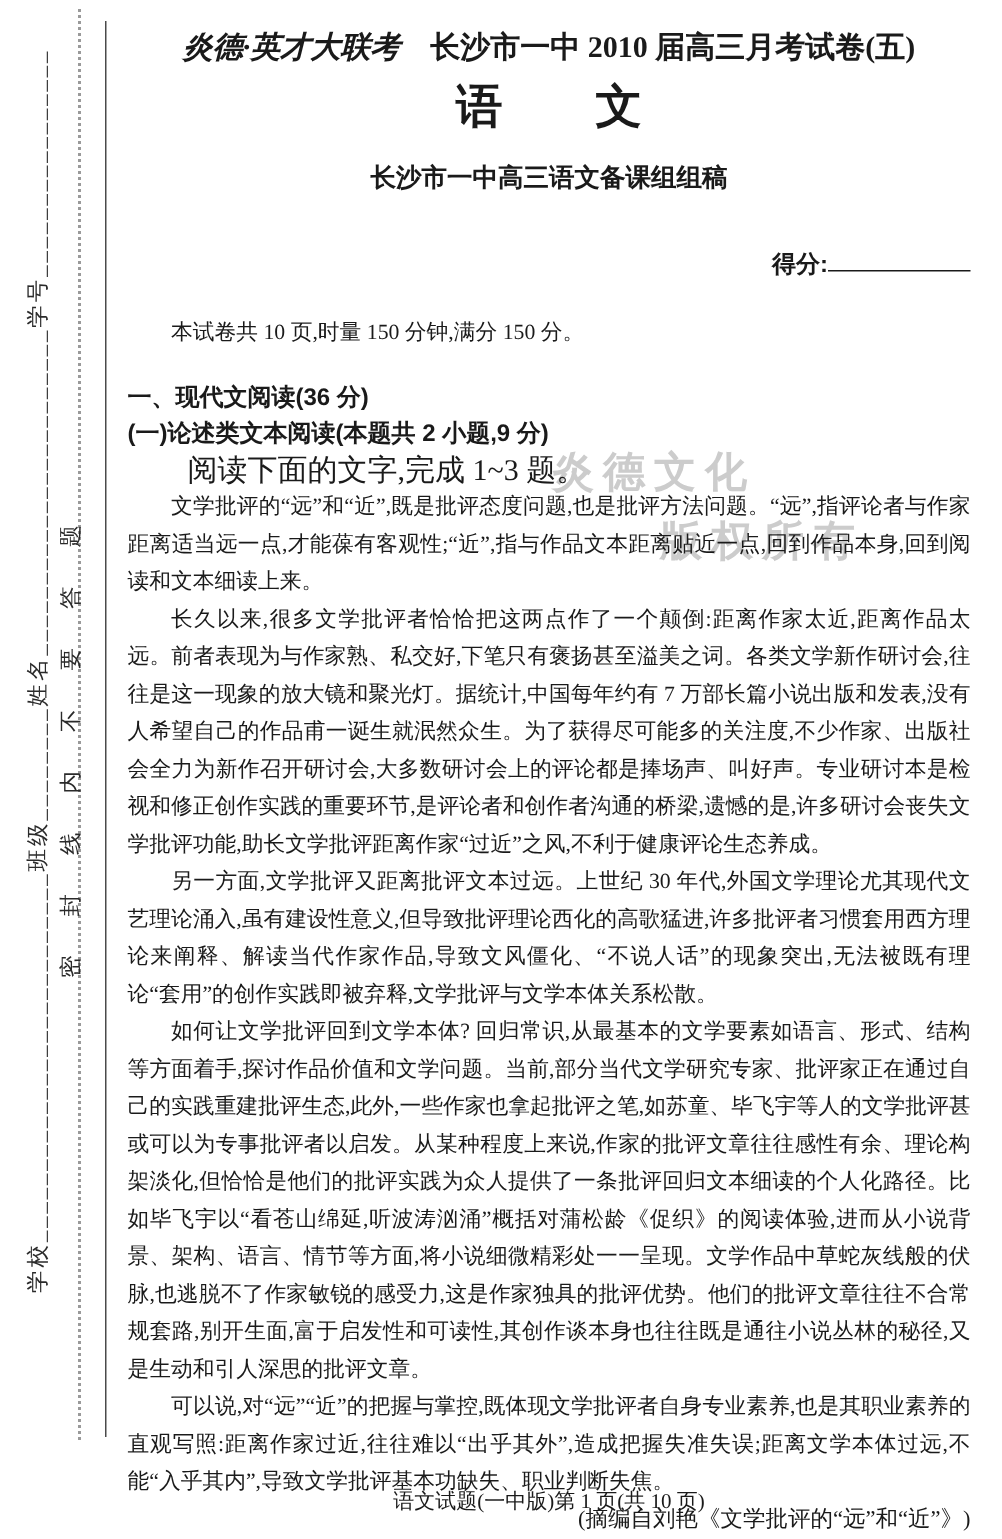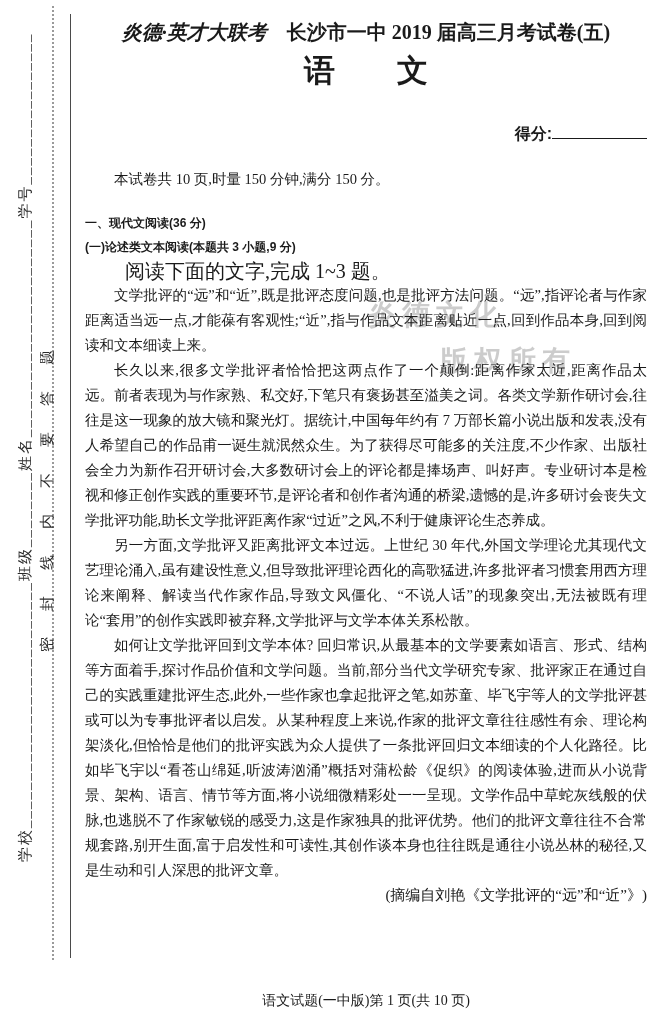--- a/index.html
+++ b/index.html
@@ -78,21 +78,21 @@
   }
   .score-blank {
     display: inline-block; width: 95px; height: 16px;
     border-bottom: 1px solid #1a1a1a; vertical-align: baseline;
   }
   .notice {
     margin: 22px 0 0 0; text-indent: 2em;
     font-size: 14.5px; line-height: 24px;
   }
   h2.sec, h3.part {
-    margin: 0; font-size: 12px; line-height: 24px; font-weight: bold;
+    margin: 0; font-size: 16px; line-height: 24px; font-weight: bold;
     font-family: "Liberation Sans", sans-serif;
   }
   h2.sec { margin-top: 20px; }
   .instruction {
     margin: 0; text-indent: 2em;
     font-size: 20px; line-height: 24px;
   }
   p.body {
     margin: 0; text-indent: 2em; text-align: justify;
     font-size: 14.5px; line-height: 25px;
@@ -116,36 +116,38 @@
     <div class="wm2">版权所有</div>
   </div>
 
   <div class="dotted-line"></div>
   <div class="solid-line"></div>
   <div class="fields-rot">学校__________________________班级________姓名_______________________学号________________</div>
   <div class="seal-rot">密封线内不要答题</div>
 
   <div class="content">
 
-    <div class="header-line"><span class="brand">炎德·英才大联考</span><span>长沙市一中 2019 届高三月考试卷(五)</span></div>
+    <div class="header-line"><span class="brand">炎德·英才大联考</span><span>长沙市一中 2010 届高三月考试卷(五)</span></div>
 
     <div class="subject">语　　文</div>
 
+    <div class="subtitle">长沙市一中高三语文备课组组稿</div>
 
     <div class="score-row"><span>得分:</span><span class="score-blank"></span></div>
 
     <p class="notice">本试卷共 10 页,时量 150 分钟,满分 150 分。</p>
 
     <h2 class="sec">一、现代文阅读(36 分)</h2>
-    <h3 class="part">(一)论述类文本阅读(本题共 3 小题,9 分)</h3>
+    <h3 class="part">(一)论述类文本阅读(本题共 2 小题,9 分)</h3>
     <p class="instruction">阅读下面的文字,完成 1~3 题。</p>
 
     <p class="body">文学批评的“远”和“近”,既是批评态度问题,也是批评方法问题。“远”,指评论者与作家距离适当远一点,才能葆有客观性;“近”,指与作品文本距离贴近一点,回到作品本身,回到阅读和文本细读上来。</p>
     <p class="body">长久以来,很多文学批评者恰恰把这两点作了一个颠倒:距离作家太近,距离作品太远。前者表现为与作家熟、私交好,下笔只有褒扬甚至溢美之词。各类文学新作研讨会,往往是这一现象的放大镜和聚光灯。据统计,中国每年约有 7 万部长篇小说出版和发表,没有人希望自己的作品甫一诞生就泯然众生。为了获得尽可能多的关注度,不少作家、出版社会全力为新作召开研讨会,大多数研讨会上的评论都是捧场声、叫好声。专业研讨本是检视和修正创作实践的重要环节,是评论者和创作者沟通的桥梁,遗憾的是,许多研讨会丧失文学批评功能,助长文学批评距离作家“过近”之风,不利于健康评论生态养成。</p>
     <p class="body">另一方面,文学批评又距离批评文本过远。上世纪 30 年代,外国文学理论尤其现代文艺理论涌入,虽有建设性意义,但导致批评理论西化的高歌猛进,许多批评者习惯套用西方理论来阐释、解读当代作家作品,导致文风僵化、“不说人话”的现象突出,无法被既有理论“套用”的创作实践即被弃释,文学批评与文学本体关系松散。</p>
     <p class="body">如何让文学批评回到文学本体? 回归常识,从最基本的文学要素如语言、形式、结构等方面着手,探讨作品价值和文学问题。当前,部分当代文学研究专家、批评家正在通过自己的实践重建批评生态,此外,一些作家也拿起批评之笔,如苏童、毕飞宇等人的文学批评甚或可以为专事批评者以启发。从某种程度上来说,作家的批评文章往往感性有余、理论构架淡化,但恰恰是他们的批评实践为众人提供了一条批评回归文本细读的个人化路径。比如毕飞宇以“看苍山绵延,听波涛汹涌”概括对蒲松龄《促织》的阅读体验,进而从小说背景、架构、语言、情节等方面,将小说细微精彩处一一呈现。文学作品中草蛇灰线般的伏脉,也逃脱不了作家敏锐的感受力,这是作家独具的批评优势。他们的批评文章往往不合常规套路,别开生面,富于启发性和可读性,其创作谈本身也往往既是通往小说丛林的秘径,又是生动和引人深思的批评文章。</p>
+    <p class="body">可以说,对“远”“近”的把握与掌控,既体现文学批评者自身专业素养,也是其职业素养的直观写照:距离作家过近,往往难以“出乎其外”,造成把握失准失误;距离文学本体过远,不能“入乎其内”,导致文学批评基本功缺失、职业判断失焦。</p>
 
     <p class="attribution">(摘编自刘艳《文学批评的“远”和“近”》)</p>
   </div>
 
   <div class="footer">语文试题(一中版)第 1 页(共 10 页)</div>
 
 </div>
 
 </body></html>

